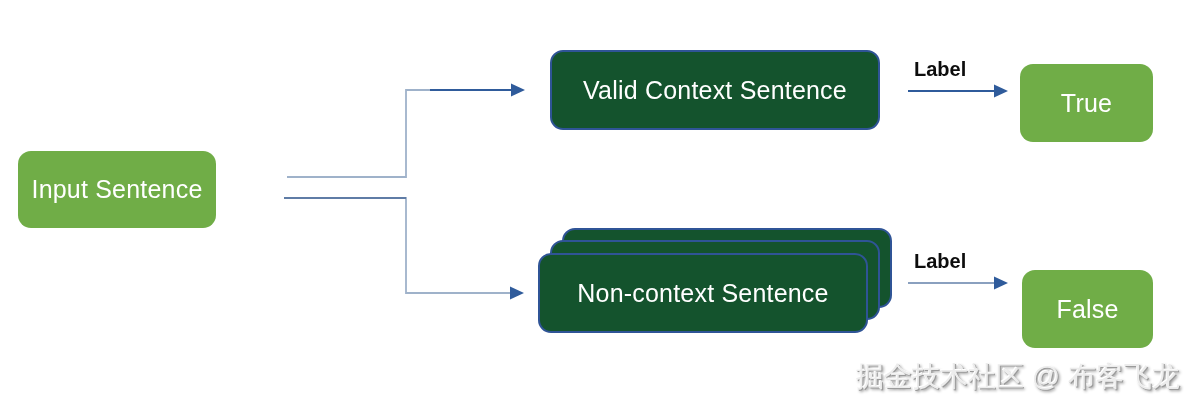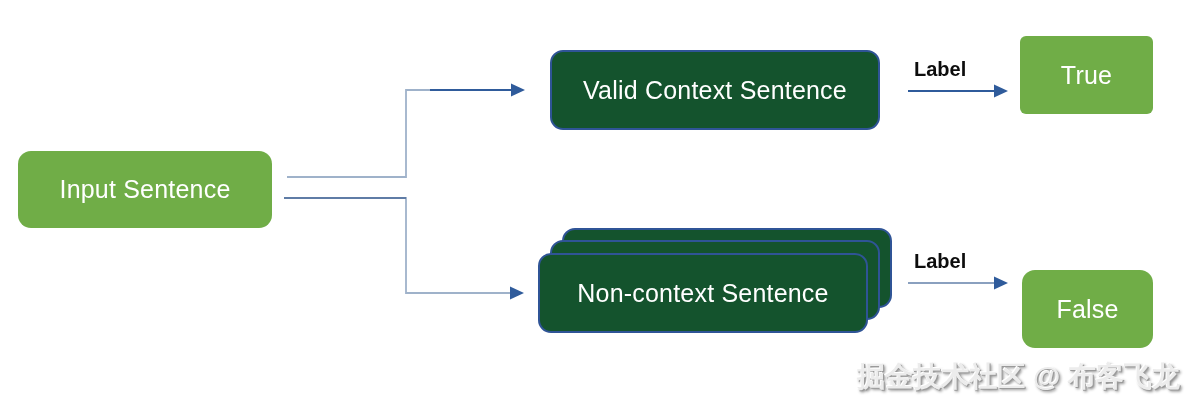--- a/index.html
+++ b/index.html
@@ -15,43 +15,43 @@
     display:flex;align-items:center;justify-content:center;
     box-sizing:border-box;
     border-radius:13px;
     color:#ffffff;
     font-size:25px;
     text-align:center;
     letter-spacing:0.2px;
   }
   .green{background:#70ad47;}
   .blue{background:#14532d;border:2px solid #2f5496;}
-  .node-input{left:18px;top:151px;width:254px;height:77px;justify-content:center;}
+  .node-input{left:18px;top:151px;width:198px;height:77px;justify-content:center;}
   .node-valid{left:550px;top:50px;width:330px;height:80px;}
-  .node-true{left:1020px;top:36px;width:133px;height:78px;border-radius:6px;}
+  .node-true{left:1020px;top:64px;width:133px;height:78px;}
   .node-false{left:1022px;top:242px;width:131px;height:78px;margin-top:28px;}
   .stack-back{left:562px;top:228px;width:330px;height:80px;}
   .stack-mid{left:550px;top:240px;width:330px;height:80px;}
   .stack-front{left:538px;top:253px;width:330px;height:80px;}
   .flow-label{
     position:absolute;
     color:#0d0d0d;
     font-weight:bold;
     font-size:20px;
     white-space:nowrap;
   }
   .lbl-classify{left:295px;top:172px;}
   .lbl-top{left:914px;top:58px;}
   .lbl-bottom{left:914px;top:250px;}
   svg.wires{position:absolute;left:0;top:0;pointer-events:none;}
   .watermark{
     position:absolute;
     right:8px;top:358px;
     font-size:28px;
-    font-weight:bold;
+    font-weight:normal;
     color:#ececec;
     text-shadow:-1px -1px 0 #ffffff, 1px 1px 0 #9a9a9a, 2px 2px 3px #8a8a8a;
     white-space:nowrap;
   }
 </style>
 </head>
 <body>
 
 <div class="canvas">
 

